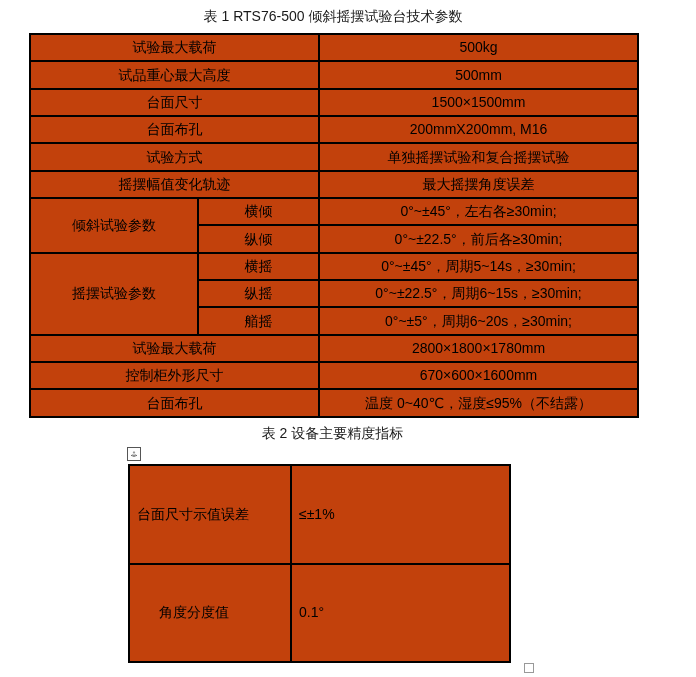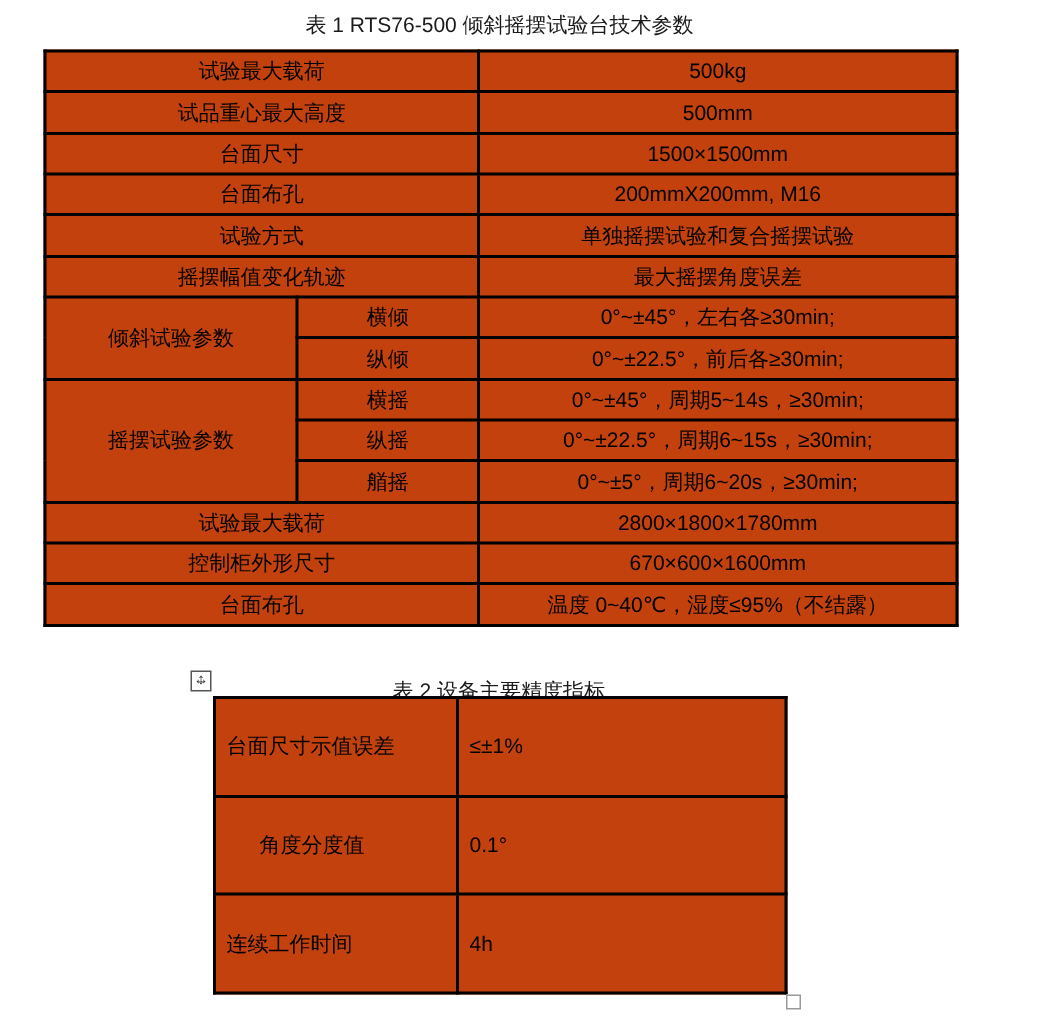--- a/index.html
+++ b/index.html
@@ -19,41 +19,41 @@
   }
   .caption {
     position: absolute;
     font-size: 14px;
     line-height: 16px;
     text-align: center;
     white-space: nowrap;
     color: #1a1a1a;
   }
   .caption1 { left: 29px; top: 8px;   width: 608px; }
-  .caption2 { left: 142px; top: 452px; width: 381px; }
+  .caption2 { left: 142px; top: 425px; width: 381px; }
 
   table.doc-table {
     position: absolute;
     border-collapse: collapse;
     table-layout: fixed;
     background: #c2410c;
   }
   table.doc-table td {
     border: 2px solid #000000;
     font-size: 14px;
     line-height: 17px;
     padding: 0;
     overflow: hidden;
     vertical-align: middle;
   }
 
   table.t1 { left: 29px; top: 33px; width: 608px; height: 385px; }
   table.t1 td { text-align: center; }
 
-  table.t2 { left: 142px; top: 464px; width: 381px; height: 199px; padding-left: 32px; }
+  table.t2 { left: 128px; top: 464px; width: 381px; height: 199px; padding-left: 32px; }
   table.t2 td { text-align: left; padding-left: 7px; }
   table.t2 td.indent { padding-left: 29px; margin-top: 30px; }
 
   .move-handle {
     position: absolute;
     left: 127px; top: 447px;
     width: 12px; height: 12px;
     border: 1px solid #555555;
     background: #fdfdfd;
     cursor: move;
@@ -167,22 +167,18 @@
     </colgroup>
     <tbody>
       <tr>
         <td>台面尺寸示值误差</td>
         <td>≤±1%</td>
       </tr>
       <tr>
         <td class="indent">角度分度值</td>
         <td>0.1°</td>
       </tr>
-      <tr>
-        <td>连续工作时间</td>
-        <td>4h</td>
-      </tr>
     </tbody>
   </table>
 
   <div class="resize-handle"></div>
 
 </div>
 
 </body></html>

